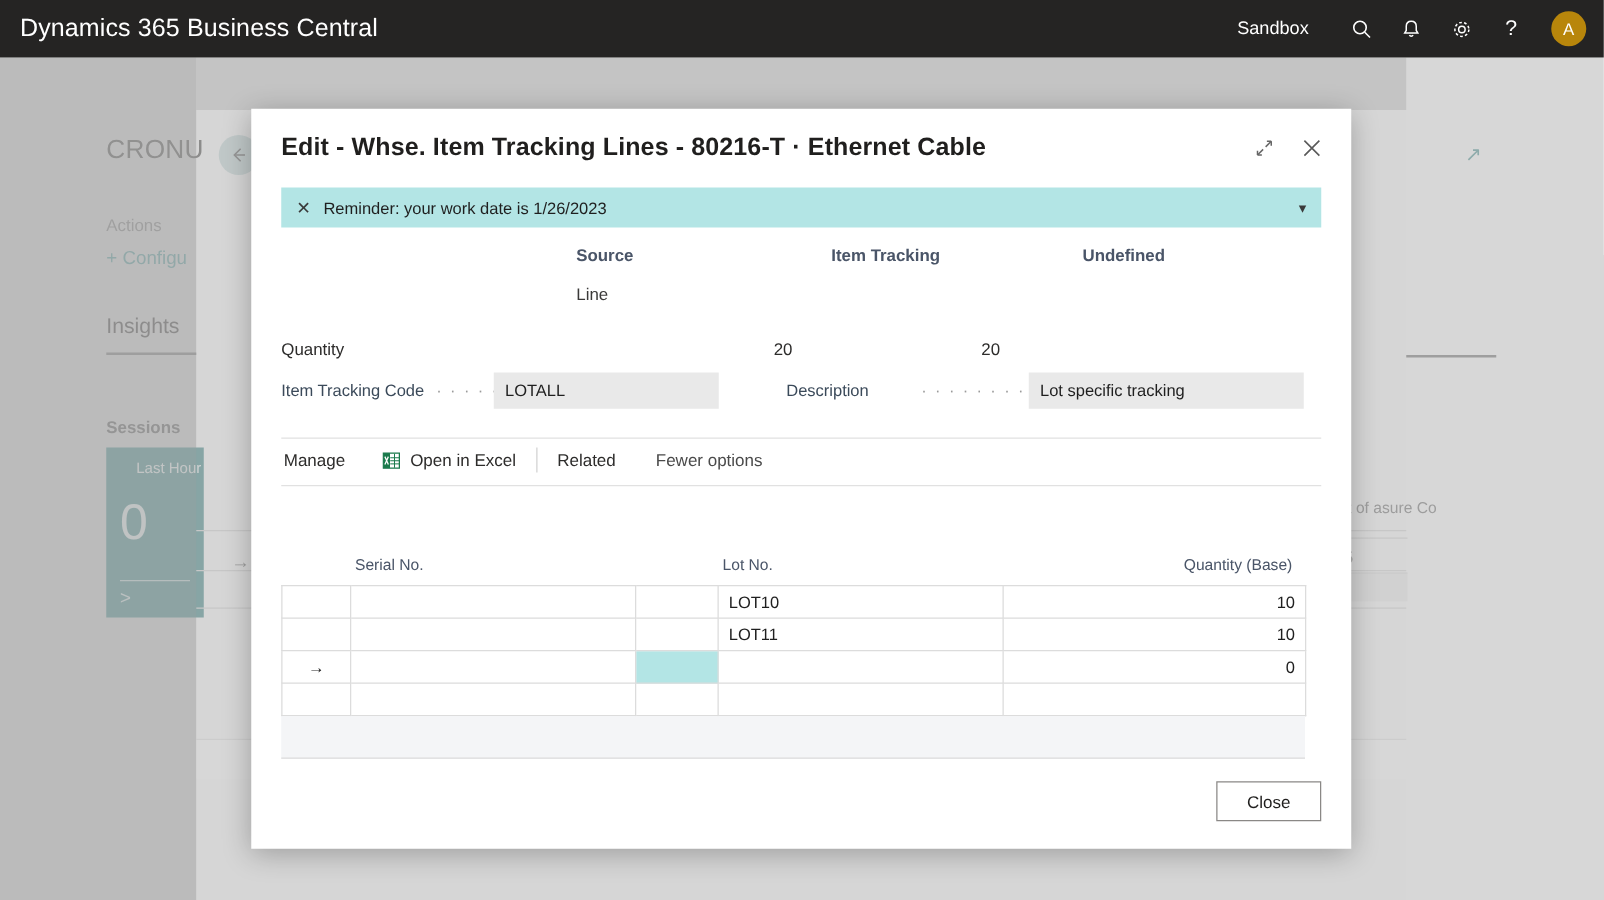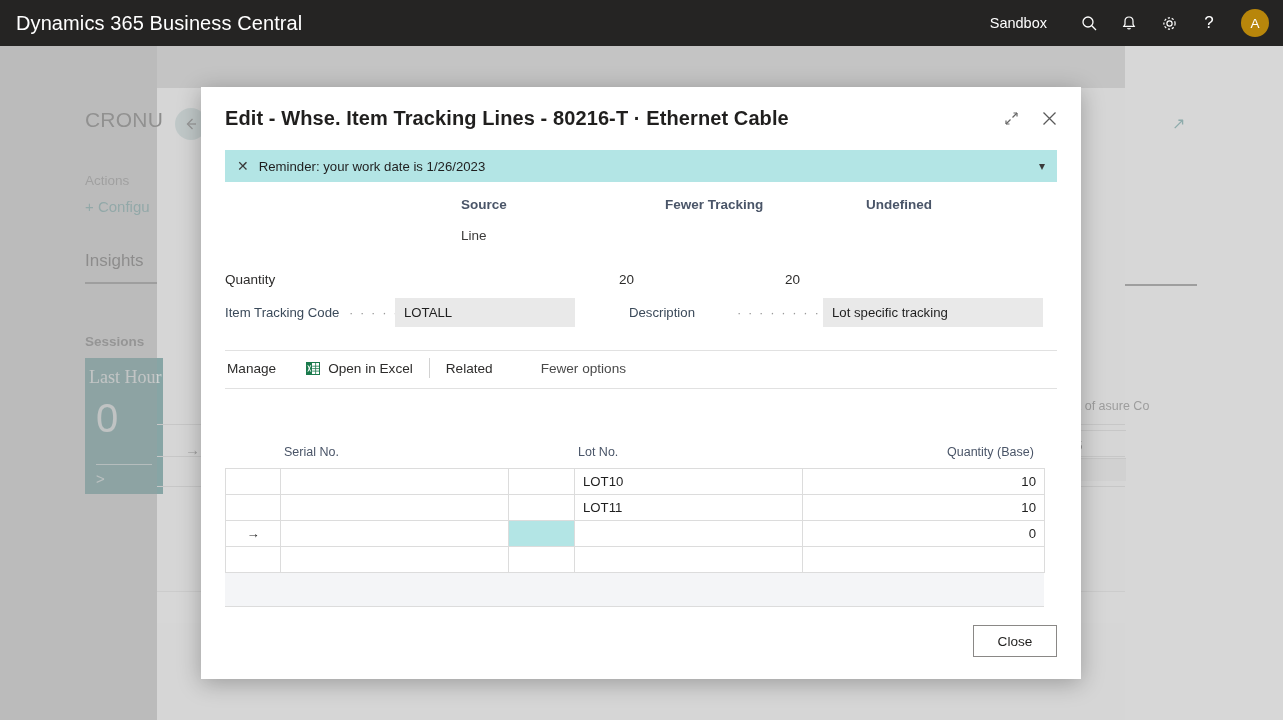--- a/index.html
+++ b/index.html
@@ -101,22 +101,22 @@
   }
   .bg-sessions {
     position:absolute; left:85px; top:288px;
     font-size:13.5px; color:#4a4a4a; font-weight:bold;
   }
   .bg-tile {
     position:absolute; left:85px; top:312px; width:78px; height:136px;
     background:#2d7d7d;
   }
   .bg-tile-title {
-    position:absolute; left:4px; top:9px;
-    font-size:18px; color:#e8f0f0;font-family:Liberation Serif, serif;
+    position:absolute; left:24px; top:9px;
+    font-size:12px; color:#e8f0f0;
   }
   .bg-tile-value {
     position:absolute; left:11px; top:40px;
     font-size:40px; color:#dfeaea; line-height:1;
   }
   .bg-tile-rule {
     position:absolute; left:11px; top:106px; width:56px; height:1px;
     background:#bcd4d4;
   }
   .bg-tile-chev {
@@ -414,21 +414,21 @@
   </div>
 
   <div class="notif">
     <span class="notif-x">✕</span>
     <span class="notif-text">Reminder: your work date is 1/26/2023</span>
     <span class="notif-chev">▾</span>
   </div>
 
   <div class="qm">
     <div class="qm-col-head" style="left:236px; top:0;">Source</div>
-    <div class="qm-col-head" style="left:440px; top:0;">Fewer Tracking</div>
+    <div class="qm-col-head" style="left:440px; top:0;">Item Tracking</div>
     <div class="qm-col-head" style="left:641px; top:0;">Undefined</div>
     <div class="qm-sub" style="left:236px; top:31px;">Line</div>
 
     <div class="qm-rowlabel">Quantity</div>
     <div class="qm-val" style="left:355px; width:54px;">20</div>
     <div class="qm-val" style="left:560px; width:54px; text-align:left;">20</div>
   </div>
 
   <div class="fields">
     <div class="fld-label" style="left:0px;  top:7px;">Item Tracking Code</div>
@@ -450,21 +450,21 @@
           <rect x="0.5" y="1.5" width="5.5" height="12" fill="#1a7a4c"></rect>
           <path d="M1.9 4.3 L4.7 10.6 M4.7 4.3 L1.9 10.6" stroke="#ffffff" stroke-width="1"></path>
           <path d="M6.2 5.2 H13.3 M6.2 7.6 H13.3 M6.2 10.1 H13.3" stroke="#1a7a4c" stroke-width="0.8"></path>
           <path d="M9.6 2 V13.2" stroke="#1a7a4c" stroke-width="0.8"></path>
         </svg>
       </span>
       <span>Open in Excel</span>
     </div>
     <div class="rb-sep"></div>
     <div class="rb-item">Related</div>
-    <div class="rb-item muted" style="margin-left:48px;">Fewer options</div>
+    <div class="rb-item muted" style="margin-left:32px;">Fewer options</div>
   </div>
   <div class="ribbon-rule-bot"></div>
 
   <div class="grid-wrap">
     <div class="grid-head">
       <div class="gh" style="left:59px;">Serial No.</div>
       <div class="gh" style="left:353px;">Lot No.</div>
       <div class="gh" style="left:722px;">Quantity (Base)</div>
     </div>
 

